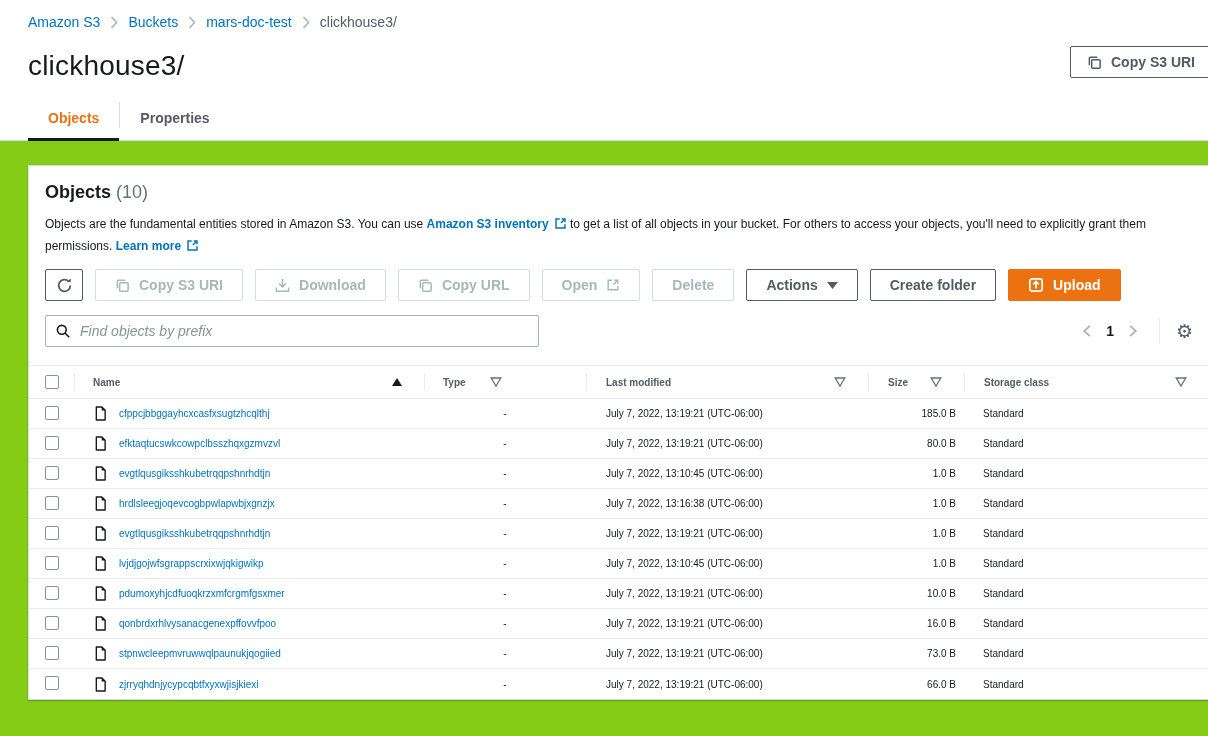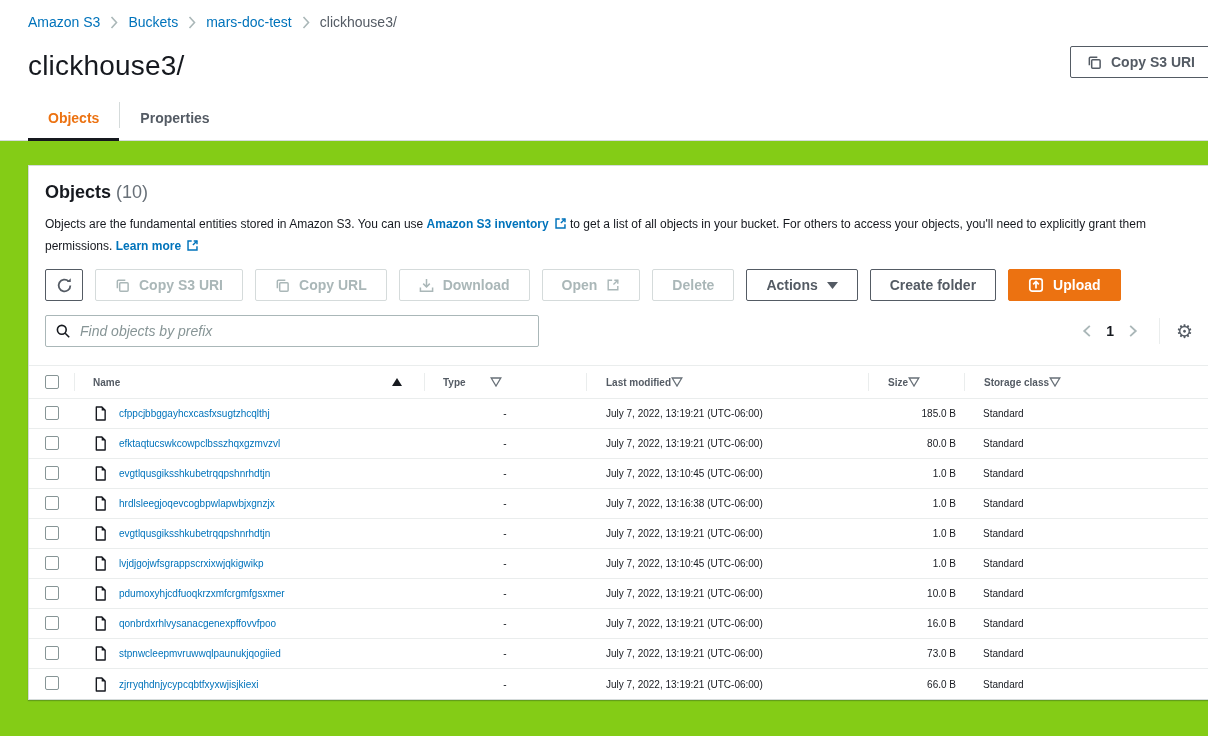--- a/index.html
+++ b/index.html
@@ -69,21 +69,21 @@
 
   
   .obj-table { margin-top:18px; border-top:1px solid #eaeded; font-size:10px; }
   .thead, .tr { display:grid; grid-template-columns:45px 350px 162px 282px 96px 1fr; align-items:center; }
   .thead { height:33px; border-bottom:1px solid #eaeded; color:#545b64; font-weight:700; }
   .th { position:relative; height:100%; display:flex; align-items:center; cursor:pointer; }
   .th + .th::before { content:""; position:absolute; left:0; top:7px; bottom:7px; width:1px; background:#eaeded; }
   .th-check, .td-check { padding-left:16px; cursor:default; }
   .th-name { justify-content:space-between; padding:0 22px 0 19px; }
   .th-type { padding-left:19px; gap:24px; }
-  .th-mod, .th-size, .th-storage { padding:0 22px 0 20px; }
+  .th-mod, .th-size, .th-storage { justify-content:space-between; padding:0 22px 0 20px; }
 
   .tr { height:30px; border-bottom:1px solid #eaeded; background:#fff; }
   .tr:last-child { border-bottom:none; }
   .td-name { display:flex; align-items:center; gap:12px; padding-left:20px; overflow:hidden; }
   .obj-link { color:#0073bb; text-decoration:none; cursor:pointer; white-space:nowrap; }
   .td-type { text-align:center; color:#16191f; }
   .td-mod { padding-left:20px; }
   .td-size { text-align:right; padding-right:8px; }
   .td-storage { padding-left:19px; }
 
@@ -179,34 +179,34 @@
               <svg width="15" height="15" viewBox="0 0 16 16">
                 <rect x="5" y="5" width="9" height="9" rx="1" fill="none" stroke="currentColor" stroke-width="1.6"></rect>
                 <path d="M11 2.5H3.5a1 1 0 0 0-1 1V11" fill="none" stroke="currentColor" stroke-width="1.6"></path>
               </svg>
             </span>
           <span>Copy S3 URI</span>
         </button>
         <button class="btn disabled">
           <span>
               <svg width="15" height="15" viewBox="0 0 16 16">
+                <path d="M8 1v8.5M4.5 6L8 9.5 11.5 6" fill="none" stroke="currentColor" stroke-width="1.6"></path>
+                <path d="M1.5 10v4h13v-4" fill="none" stroke="currentColor" stroke-width="1.6"></path>
+              </svg>
+            </span>
+          <span>Download</span>
+        </button>
+        <button class="btn disabled">
+          <span>
+              <svg width="15" height="15" viewBox="0 0 16 16">
                 <rect x="5" y="5" width="9" height="9" rx="1" fill="none" stroke="currentColor" stroke-width="1.6"></rect>
                 <path d="M11 2.5H3.5a1 1 0 0 0-1 1V11" fill="none" stroke="currentColor" stroke-width="1.6"></path>
               </svg>
             </span>
           <span>Copy URL</span>
-        </button>
-        <button class="btn disabled">
-          <span>
-              <svg width="15" height="15" viewBox="0 0 16 16">
-                <path d="M8 1v8.5M4.5 6L8 9.5 11.5 6" fill="none" stroke="currentColor" stroke-width="1.6"></path>
-                <path d="M1.5 10v4h13v-4" fill="none" stroke="currentColor" stroke-width="1.6"></path>
-              </svg>
-            </span>
-          <span>Download</span>
         </button>
         <button class="btn disabled">
           <span>Open</span>
           <span>
               <svg width="14" height="14" viewBox="0 0 16 16">
                 <path d="M7 2.5H2.5v11h11V9" fill="none" stroke="currentColor" stroke-width="1.6"></path>
                 <path d="M9.5 2.5h4v4" fill="none" stroke="currentColor" stroke-width="1.6"></path>
                 <path d="M13.5 2.5L8.5 7.5" fill="none" stroke="currentColor" stroke-width="1.6"></path>
               </svg>
             </span>

